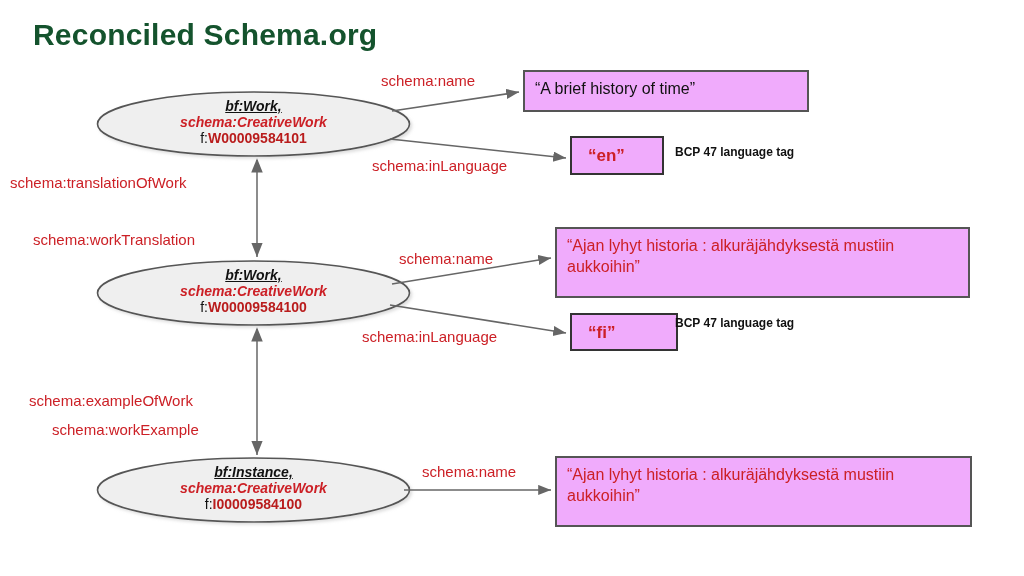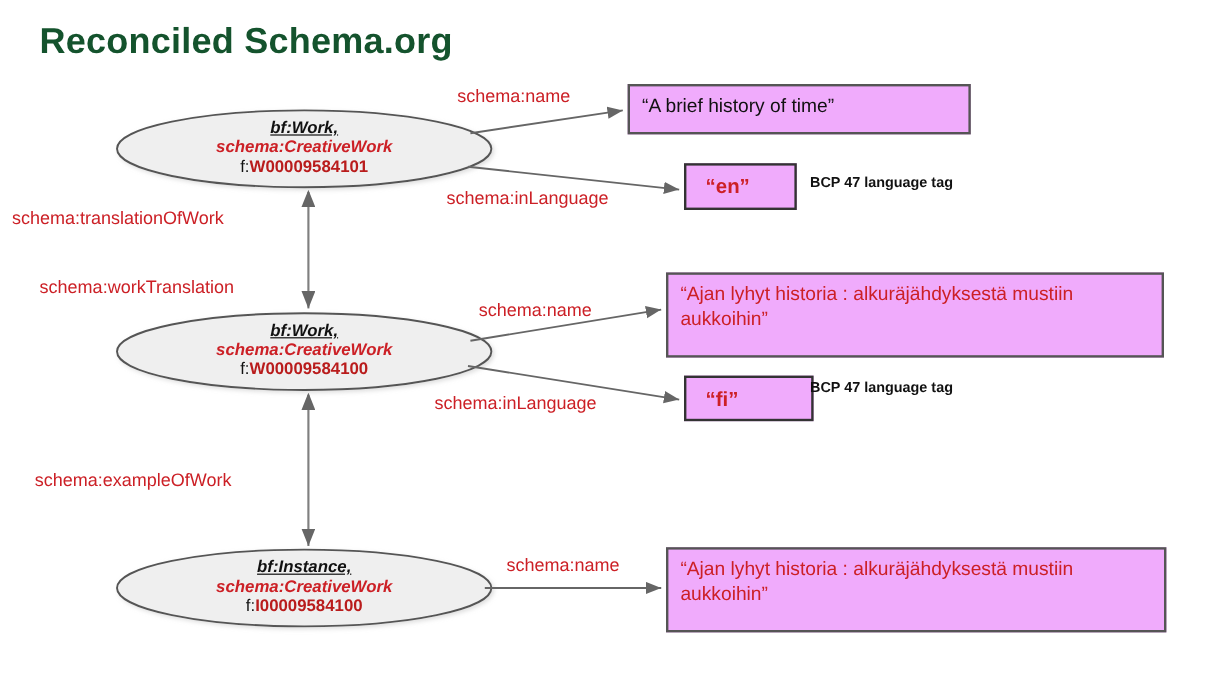--- a/index.html
+++ b/index.html
@@ -160,20 +160,21 @@
   <div class="edge-label" style="left:10px; top:174px;">schema:translationOfWork</div>
 
   <div class="edge-label" style="left:33px; top:231px;">schema:workTranslation</div>
 
   <div class="edge-label" style="left:399px; top:250px;">schema:name</div>
 
   <div class="edge-label" style="left:362px; top:328px;">schema:inLanguage</div>
 
   <div class="edge-label" style="left:29px; top:376px;margin-top:16px;">schema:exampleOfWork</div>
 
+  <div class="edge-label" style="left:52px; top:421px;">schema:workExample</div>
 
   <div class="edge-label" style="left:422px; top:463px;">schema:name</div>
 
   <div class="note-label" style="left:675px; top:145px;">BCP 47 language tag</div>
 
   <div class="note-label" style="left:675px; top:316px;">BCP 47 language tag</div>
 
 </div>
 
 </body></html>

